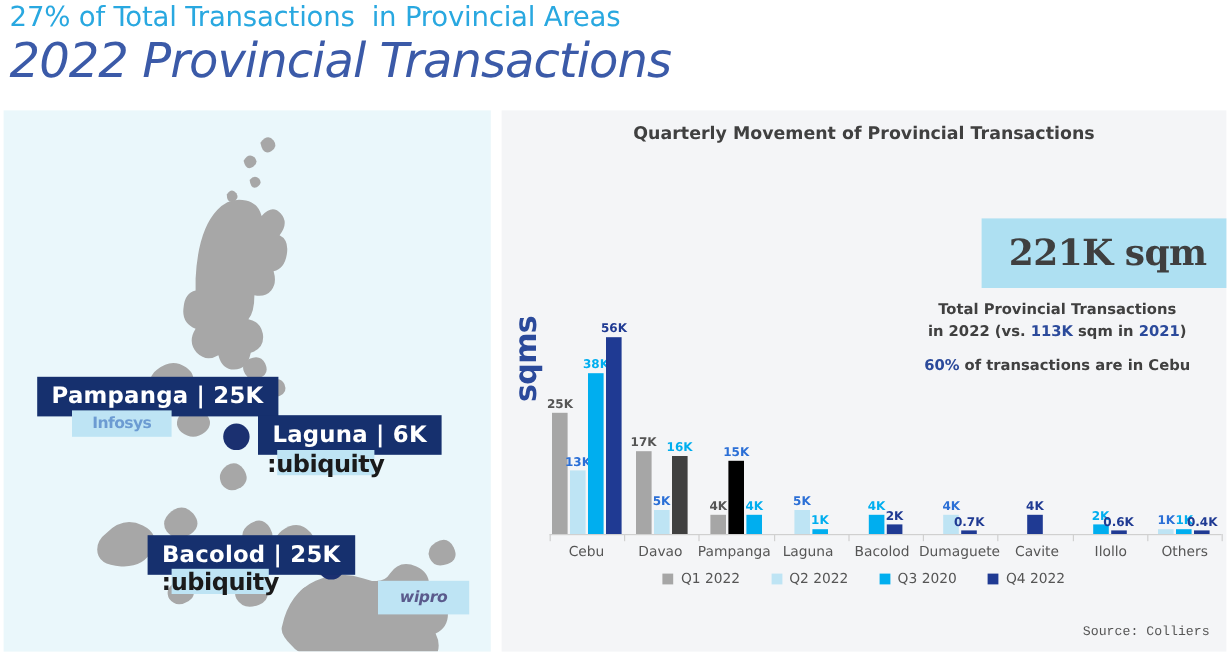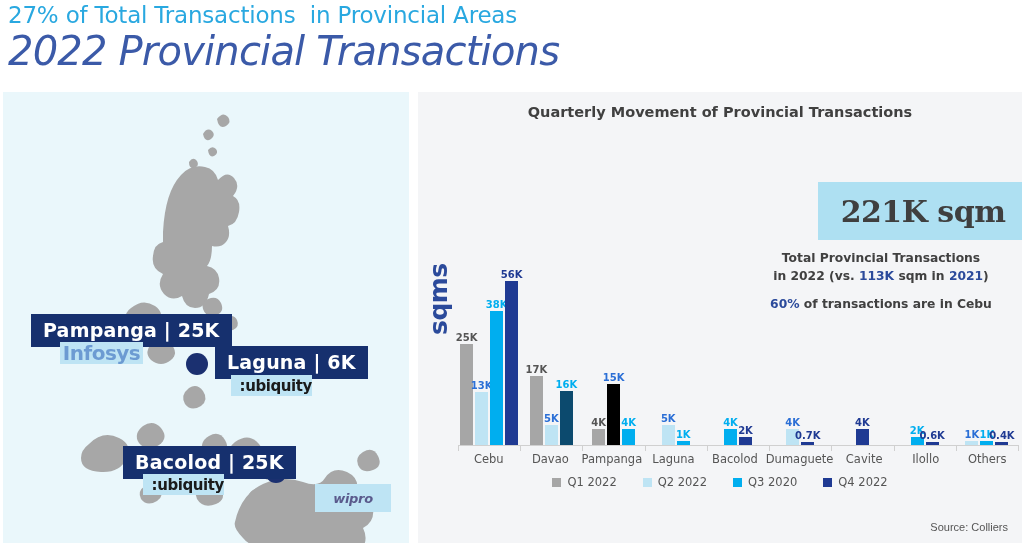--- a/index.html
+++ b/index.html
@@ -48,22 +48,22 @@
     position: absolute; background: #16306E; color: #fff;
     font-size: 19px; font-weight: bold; letter-spacing: 0.2px;
     padding: 5px 12px 6px 12px; white-space: nowrap;
     font-family: "DejaVu Sans", sans-serif;
   }
   .logo {
     position: absolute; background: #BEE4F4; white-space: nowrap;
     display: flex; align-items: center; justify-content: center;
     font-family: "DejaVu Sans", sans-serif;
   }
-  .logo-infosys { color: #6C9BD2; font-size: 20px; font-weight: bold; letter-spacing: -0.5px; }
-  .logo-ubiquity { color: #1a1a1a; font-size: 15px; font-weight: bold; letter-spacing: -0.4px; justify-content: flex-end; }
+  .logo-infosys { color: #6C9BD2; font-size: 13px; font-weight: bold; letter-spacing: -0.5px; }
+  .logo-ubiquity { color: #1a1a1a; font-size: 20px; font-weight: bold; letter-spacing: -0.4px; }
   .logo-wipro { color: #5A5A8C; font-size: 13px; font-weight: bold; font-style: italic; letter-spacing: -0.3px; }
 
   
   .chart-title {
     position: absolute; left: 0; top: 12px; width: 604px; text-align: center;
     font-size: 14.5px; font-weight: bold; color: #404040;
     font-family: "DejaVu Sans", sans-serif;
   }
   .ylabel {
     position: absolute; left: 6px; top: 243px;
@@ -129,21 +129,21 @@
   .kpi-desc .hl { color: #2B4A9B; }
   .kpi-note {
     position: absolute; left: 348px; top: 205px; width: 230px; text-align: center;
     font-size: 12.3px; font-weight: bold; color: #404040;
     font-family: "DejaVu Sans", sans-serif;
   }
   .kpi-note .hl { color: #2B4A9B; }
 
   .source {
     position: absolute; right: 14px; bottom: 10px;
-    font-size: 11px; color: #555; font-family: Liberation Sans, sans-serif;
+    font-size: 11px; color: #555; font-family: Liberation Mono, monospace;
   }
 </style>
 </head>
 <body>
 
 <div class="page">
 
   <div class="hdr">
     <div class="hdr-sub">27% of Total Transactions  in Provincial Areas</div>
     <div class="hdr-title">2022 Provincial Transactions</div>
@@ -249,21 +249,21 @@
             <div class="bar" style="height: 69px; background: rgb(166, 166, 166);">
               <div class="bar-val" style="color: rgb(85, 85, 85);">17K</div>
             </div>
           </div>
           <div class="bar-wrap">
             <div class="bar" style="height: 20px; background: rgb(190, 228, 244);">
               <div class="bar-val" style="color: rgb(43, 111, 214);">5K</div>
             </div>
           </div>
           <div class="bar-wrap">
-            <div class="bar" style="height: 54px; background: #0c4a6e;">
+            <div class="bar" style="height: 65px; background: #404040;">
               <div class="bar-val" style="color: rgb(0, 174, 239);">16K</div>
             </div>
           </div>
         </div>
         <div class="group">
           <div class="bar-wrap">
             <div class="bar" style="height: 16px; background: rgb(166, 166, 166);">
               <div class="bar-val" style="color: rgb(85, 85, 85);">4K</div>
             </div>
           </div>

